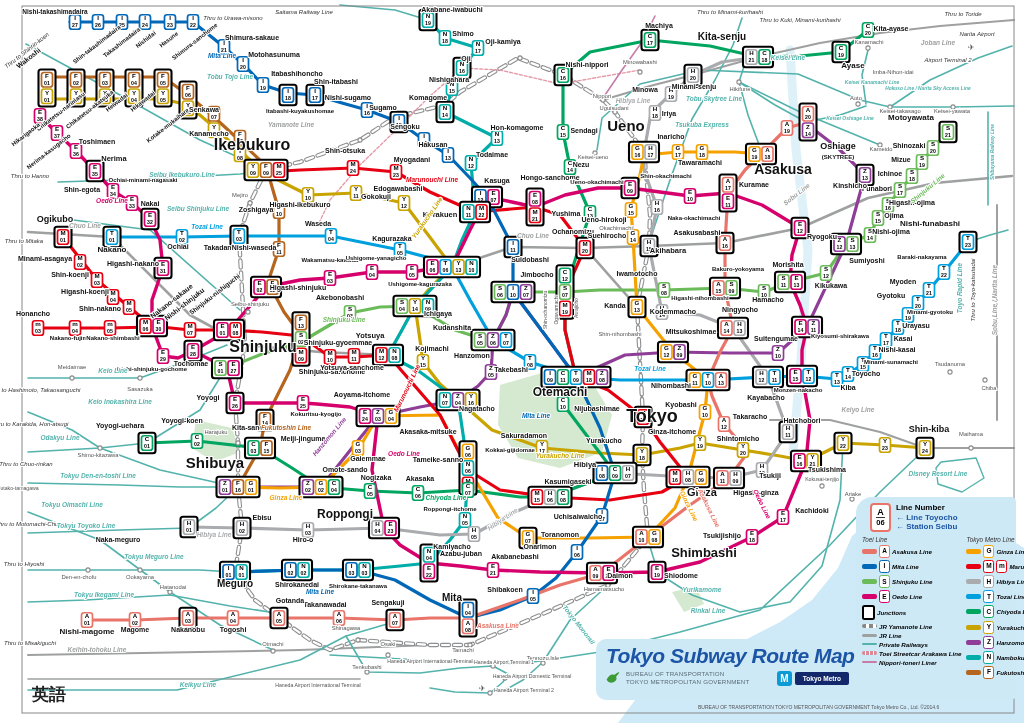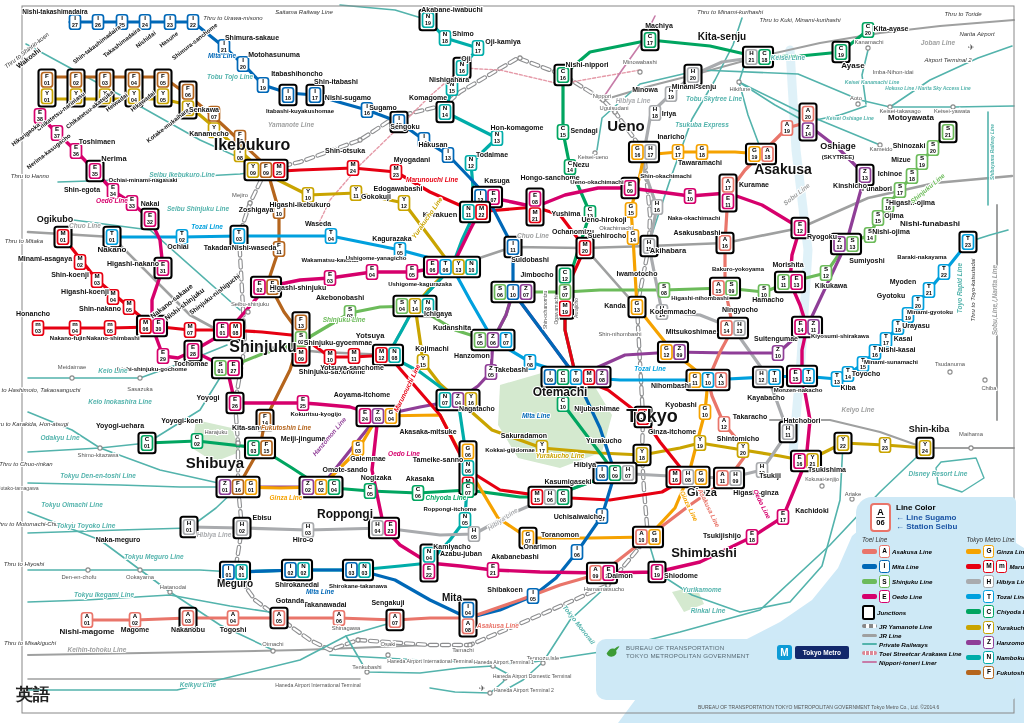--- a/index.html
+++ b/index.html
@@ -31,21 +31,21 @@
   .sample-labels .lsym,.sample-labels .lnum{color:#1C55A5;}
   .cols{display:flex;gap:5px;}
   .col{flex:1;}
   .col-h{font-size:6.3px;font-style:italic;color:#333;margin:1px 0 2px 0;}
   .lrow{display:flex;align-items:center;gap:2px;margin:2.1px 0;}
   .bar{width:15px;height:5px;border-radius:2px;flex:none;}
   .bd{width:9px;height:11px;border:1.4px solid #000;border-radius:2.5px;font-size:6.5px;font-weight:bold;
       display:flex;align-items:center;justify-content:center;background:#fff;flex:none;line-height:1;}
   .nm{font-size:6.2px;font-weight:bold;font-style:italic;white-space:nowrap;}
   #footer{position:absolute;left:698px;top:704px;font-size:5px;color:#555;white-space:nowrap;}
-  #corner-label{position:absolute;left:16px;top:683px;font-size:17px;font-weight:bold;color:#222;}
+  #corner-label{position:absolute;left:32px;top:683px;font-size:17px;font-weight:bold;color:#222;}
 </style>
 </head>
 <body>
 
 <div class="stage">
   <svg id="map-svg" width="1024" height="723" viewBox="0 0 1024 723">
       <polygon points="500,385 552,370 592,382 612,415 602,452 560,468 518,458 498,425" fill="#D4E9CF"></polygon>
       <polygon points="196,420 232,428 240,452 214,462 192,448" fill="#D4E9CF"></polygon>
       <polygon points="672,592 696,586 704,604 684,612" fill="#D4E9CF"></polygon>
       <polygon points="618,723 650,680 700,655 745,640 780,622 812,600 838,568 852,536 880,512 930,508 980,520 1024,548 1024,723" fill="#CEE9F7"></polygon>
@@ -1848,20 +1848,23 @@
       <text x="788" y="60" text-anchor="middle" font-size="6.5" paint-order="stroke" stroke="#fff" stroke-width="2" fill="#53B3AC" font-style="italic" font-weight="bold">Keisei Line</text>
       <text x="872" y="84" text-anchor="middle" font-size="5" paint-order="stroke" stroke="#fff" stroke-width="2" fill="#53B3AC" font-style="italic" font-weight="bold">Keisei Kanamachi Line</text>
       <text x="928" y="90" text-anchor="middle" font-size="4.8" paint-order="stroke" stroke="#fff" stroke-width="2" fill="#53B3AC" font-style="italic" font-weight="bold">Hokuso Line / Narita Sky Access Line</text>
       <text x="850" y="120" text-anchor="middle" font-size="5" paint-order="stroke" stroke="#fff" stroke-width="2" fill="#53B3AC" font-style="italic" font-weight="bold">Keisei Oshiage Line</text>
       <text x="962" y="288" text-anchor="middle" font-size="6.5" paint-order="stroke" stroke="#fff" stroke-width="2" fill="#53B3AC" font-style="italic" font-weight="bold" transform="rotate(-90 962 288)">Toyo Rapid Line</text>
       <text x="938" y="476" text-anchor="middle" font-size="6.5" paint-order="stroke" stroke="#fff" stroke-width="2" fill="#53B3AC" font-style="italic" font-weight="bold">Disney Resort Line</text>
       <text x="994" y="152" text-anchor="middle" font-size="4.8" paint-order="stroke" stroke="#fff" stroke-width="2" fill="#53B3AC" font-style="italic" font-weight="bold" transform="rotate(-90 994 152)">Shibayama Railway Line</text>
     </svg>
 
   <div class="panel title-panel">
+    <div class="title-row">
+      <h1>Tokyo Subway Route Map</h1>
+    </div>
     <div class="subtitle-row">
       <div class="subs">
         <span class="dove">
           <svg viewBox="0 0 20 20" width="18" height="16">
               <path d="M2 12 Q6 4 12 6 Q16 2 18 3 Q16 6 14 8 Q16 14 8 16 Q4 16 2 12Z" fill="#3D9B35"></path>
             </svg>
         </span>
         <span class="txt">
           <div>BUREAU OF TRANSPORTATION</div>
           <div>TOKYO METROPOLITAN GOVERNMENT</div>
@@ -1874,22 +1877,22 @@
     </div>
   </div>
 
   <div class="panel legend-panel">
     <div class="sample">
       <div class="sample-badge">
         <span class="sl">A</span>
         <span class="sn">06</span>
       </div>
       <div class="sample-labels">
-        <div class="lc">Line Color</div>
-        <div class="lsym">← <span>Line Sugamo</span></div>
+        <div class="lc">Line Number</div>
+        <div class="lsym">← <span>Line Toyocho</span></div>
         <div class="lnum">← <span>Station Seibu</span></div>
       </div>
     </div>
     <div class="cols">
       <div class="col">
         <div class="col-h">Toei Line</div>
         <div id="toei-list">
             <div class="lrow">
               <span class="bar" style="background: rgb(233, 117, 106);"></span>
               <span class="bd" style="border-color: rgb(233, 117, 106);">A</span>

